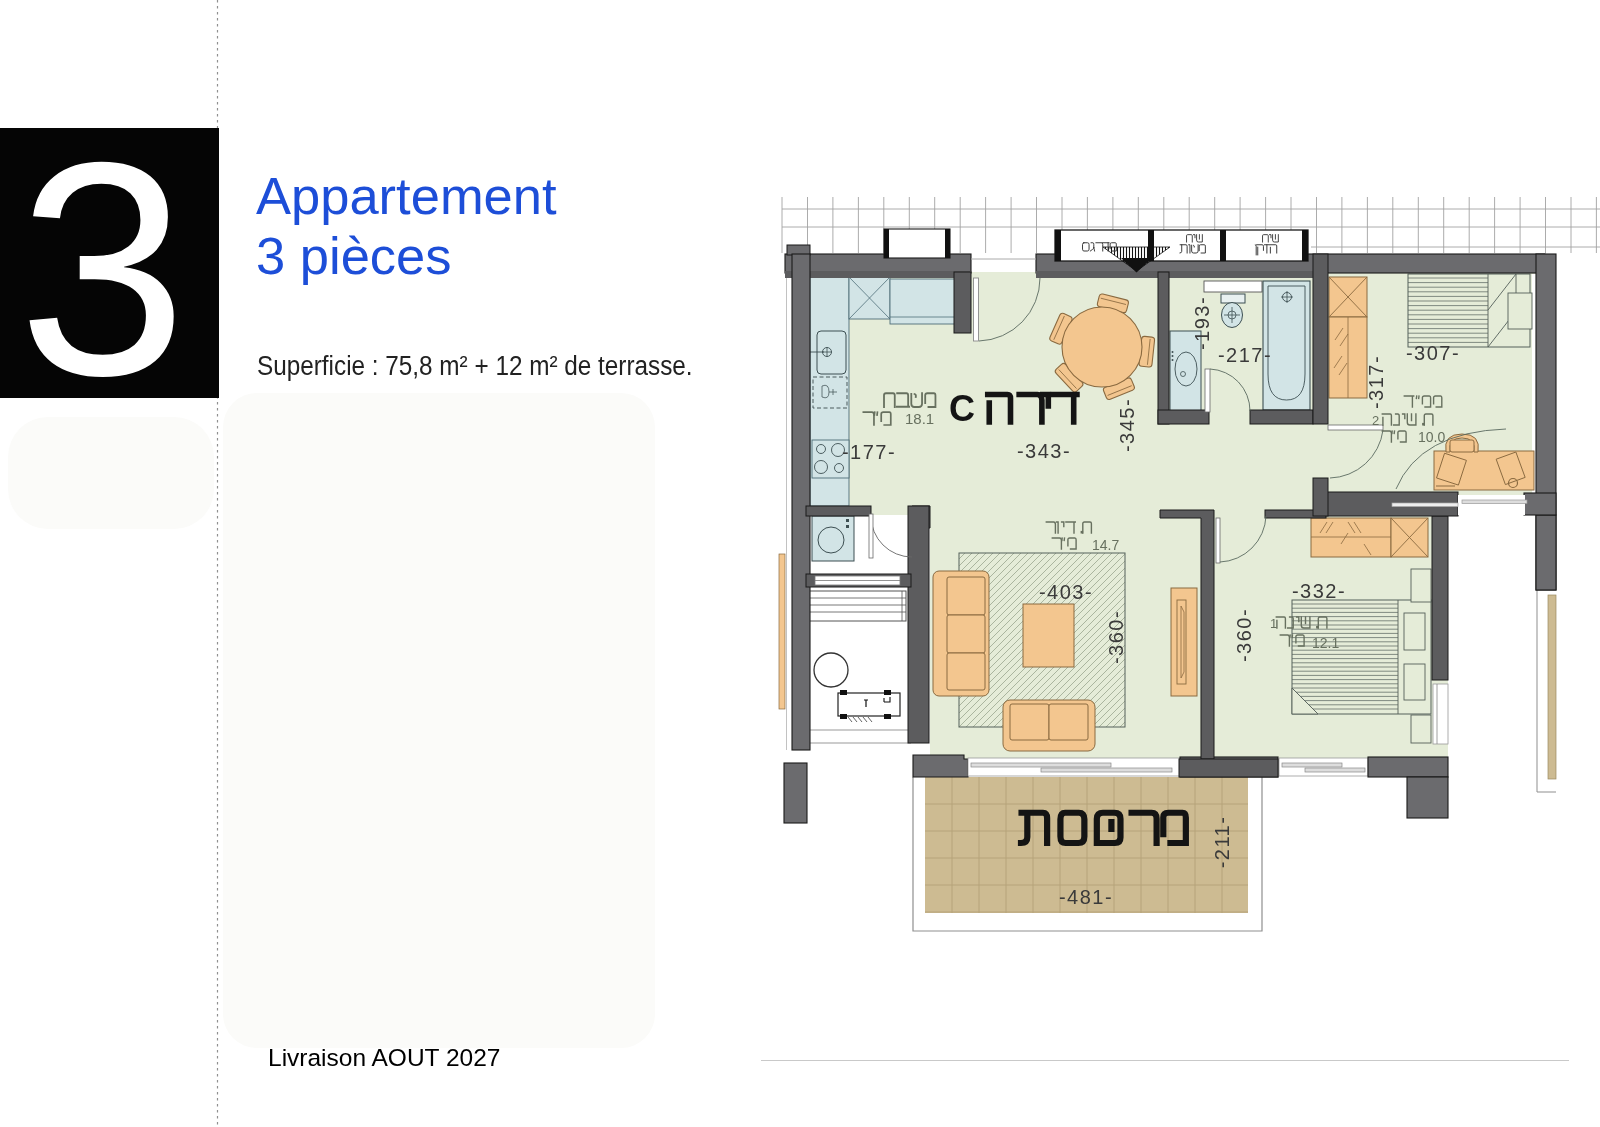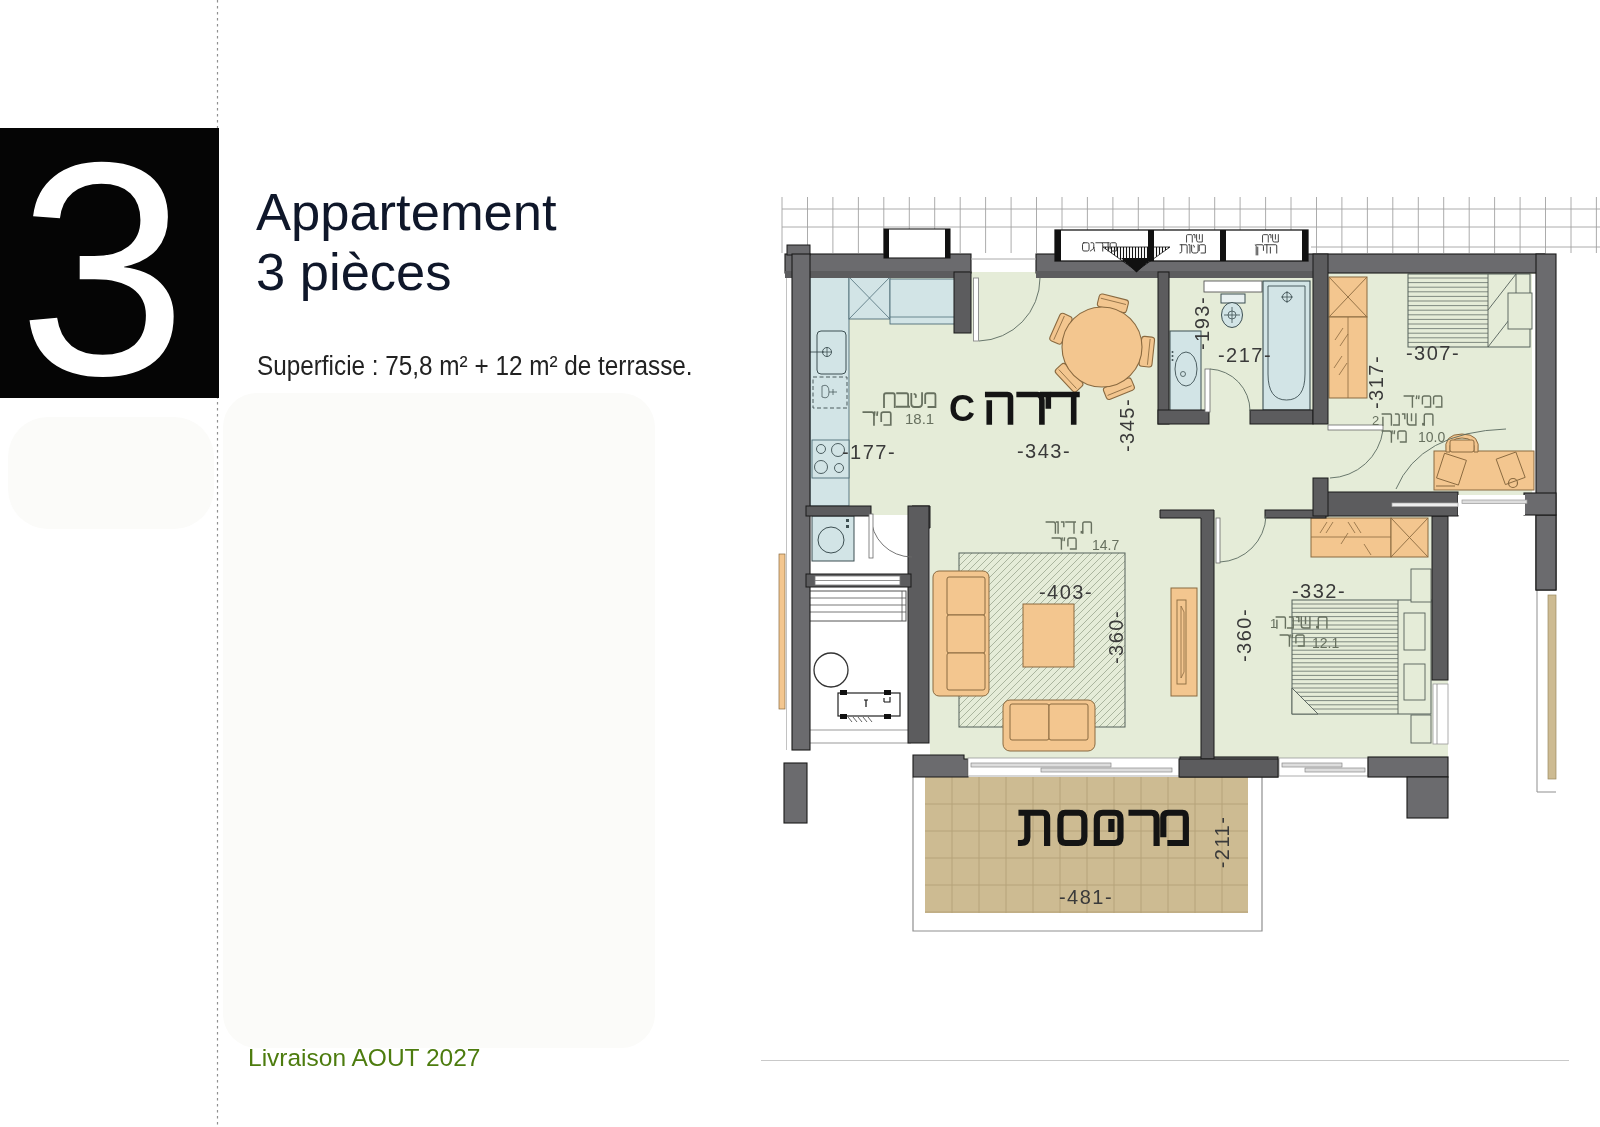--- a/index.html
+++ b/index.html
@@ -16,25 +16,25 @@
 
 <svg class="abs" style="left:214px;top:0;width:8px;height:1127px;" viewBox="0 0 8 1127">
   <line x1="3.5" y1="0" x2="3.5" y2="1127" stroke="#8f8f8f" stroke-width="1.2" stroke-dasharray="2.5,3.5"></line>
 </svg>
 
 <div class="abs" style="left:0px;top:128px;width:219px;height:270px;background:#050505;"></div>
 
 <div class="abs" style="left:-7px;top:128px;width:219px;height:270px;color:#fff;
      font-size:304px;line-height:281px;text-align:center;font-weight:400;">3</div>
 
-<div class="abs" style="left:256px;top:182px;width:460px;font-size:52.5px;line-height:60px;color:#0f172a;">Appartement<br>3 pièces</div>
+<div class="abs" style="left:256px;top:166px;width:460px;font-size:52.5px;line-height:60px;color:#1d4ed8;">Appartement<br>3 pièces</div>
 
 <div class="abs" style="left:257px;top:351px;width:640px;font-size:27px;color:#222;transform:scale(0.9,1);transform-origin:left top;">Superficie : 75,8 m² + 12 m² de terrasse.</div>
 
-<div class="abs" style="left:248px;top:1044px;font-size:24.5px;color:#4d7c0f;">Livraison AOUT 2027</div>
+<div class="abs" style="left:268px;top:1044px;font-size:24.5px;color:#000000;">Livraison AOUT 2027</div>
 
 <div class="abs" style="left:761px;top:1060px;width:808px;height:1px;background:#c9c9c9;"></div>
 
 <svg class="abs" style="left:760px;top:190px;width:840px;height:770px;" viewBox="760 190 840 770" fill="none">
 
 <g stroke="#a3a3a3" stroke-width="0.9">
       <line x1="782.0" y1="197" x2="782.0" y2="253"></line>
       <line x1="807.5" y1="197" x2="807.5" y2="253"></line>
       <line x1="832.9" y1="197" x2="832.9" y2="253"></line>
       <line x1="858.4" y1="197" x2="858.4" y2="253"></line>

